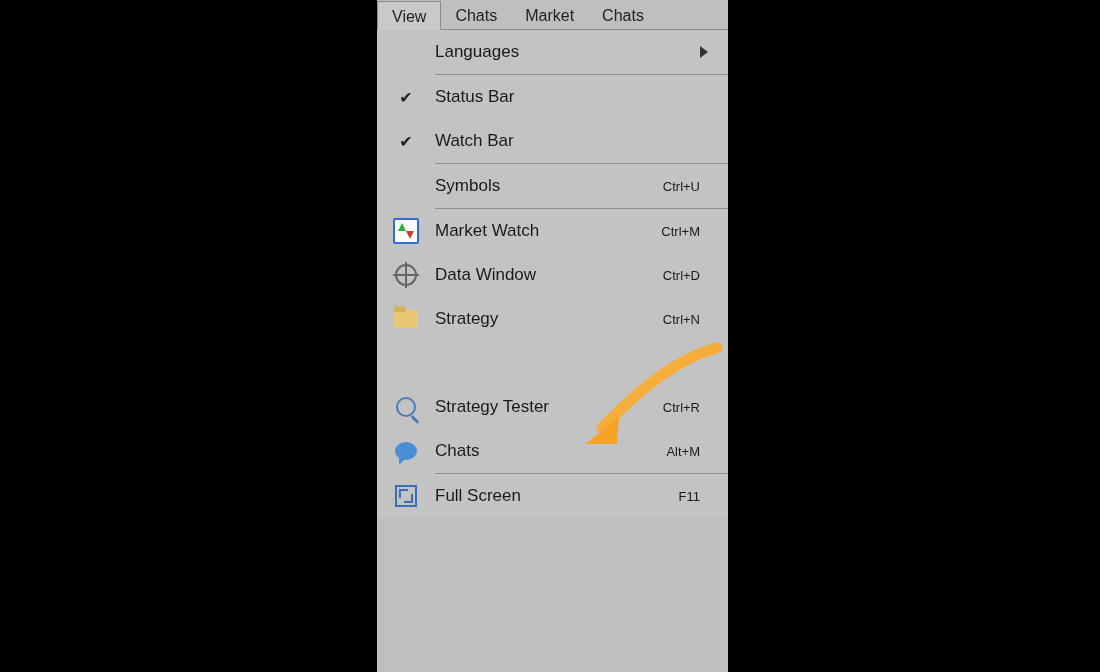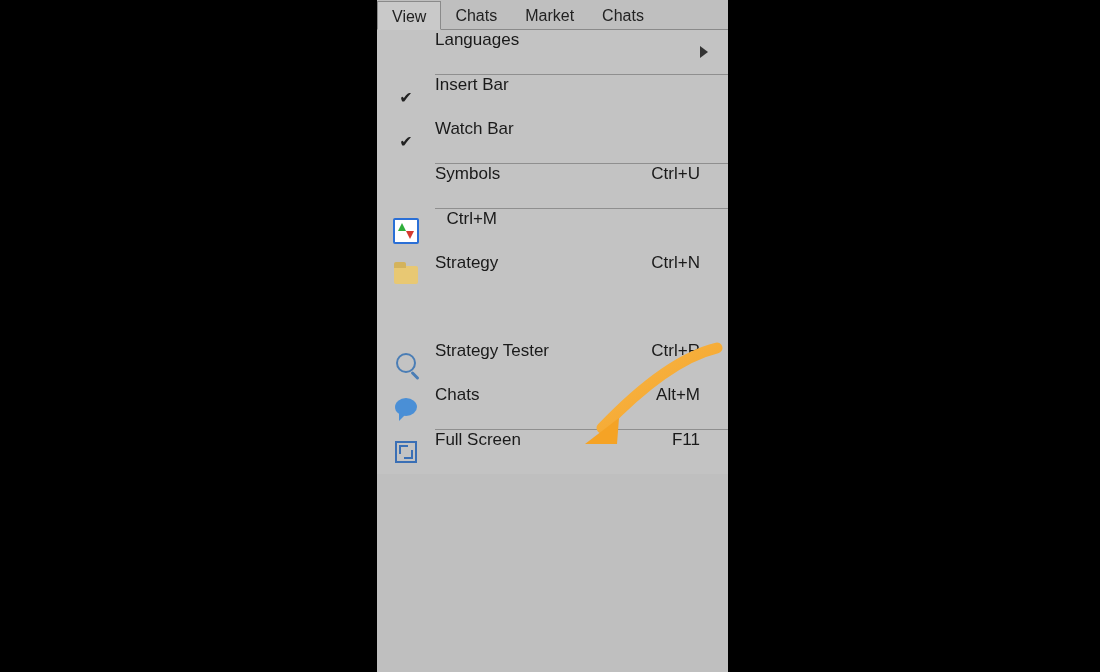--- a/index.html
+++ b/index.html
@@ -39,38 +39,39 @@
     .dropdown {
       position: absolute;
       left: 0;
       top: 30px;
       width: 351px;
       background: #c3c3c3;
     }
 
     .menu-item {
       display: flex;
+      align-items: center;
       height: 44px;
       position: relative;
     }
     .icon-cell {
       width: 58px;
       height: 100%;
       display: flex;
       align-items: center;
       justify-content: center;
       flex-shrink: 0;
     }
     .label-cell {
       flex: 1;
       font-size: 17px;
       color: #1a1a1a;
     }
     .shortcut-cell {
-      font-size: 17px;
+      font-size: 13px;
       color: #1a1a1a;
       padding-right: 28px;
       text-align: right;
       min-width: 90px;
     }
     .submenu-arrow {
       position: absolute;
       right: 20px;
       top: 50%;
       transform: translateY(-50%);
@@ -175,21 +176,21 @@
         </svg>
     </div>
 
     <div class="separator"></div>
 
 
     <div class="menu-item">
       <div class="icon-cell">
           <span class="check">✔</span>
         </div>
-      <div class="label-cell">Insert Bar</div>
+      <div class="label-cell">Status Bar</div>
     </div>
 
     <div class="menu-item">
       <div class="icon-cell">
           <span class="check">✔</span>
         </div>
       <div class="label-cell">Watch Bar</div>
     </div>
 
     <div class="separator"></div>
@@ -199,23 +200,31 @@
       <div class="label-cell">Symbols</div>
       <div class="shortcut-cell">Ctrl+U</div>
     </div>
 
     <div class="separator"></div>
 
     <div class="menu-item">
       <div class="icon-cell">
           <div class="icon-mw"></div>
         </div>
+      <div class="label-cell">Market Watch</div>
       <div class="shortcut-cell">Ctrl+M</div>
     </div>
 
+    <div class="menu-item">
+      <div class="icon-cell">
+          <div class="icon-target"></div>
+        </div>
+      <div class="label-cell">Data Window</div>
+      <div class="shortcut-cell">Ctrl+D</div>
+    </div>
 
     <div class="menu-item">
       <div class="icon-cell">
           <div class="icon-folder"></div>
         </div>
       <div class="label-cell">Strategy</div>
       <div class="shortcut-cell">Ctrl+N</div>
     </div>
 
     <div class="menu-item" style="visibility:hidden">

